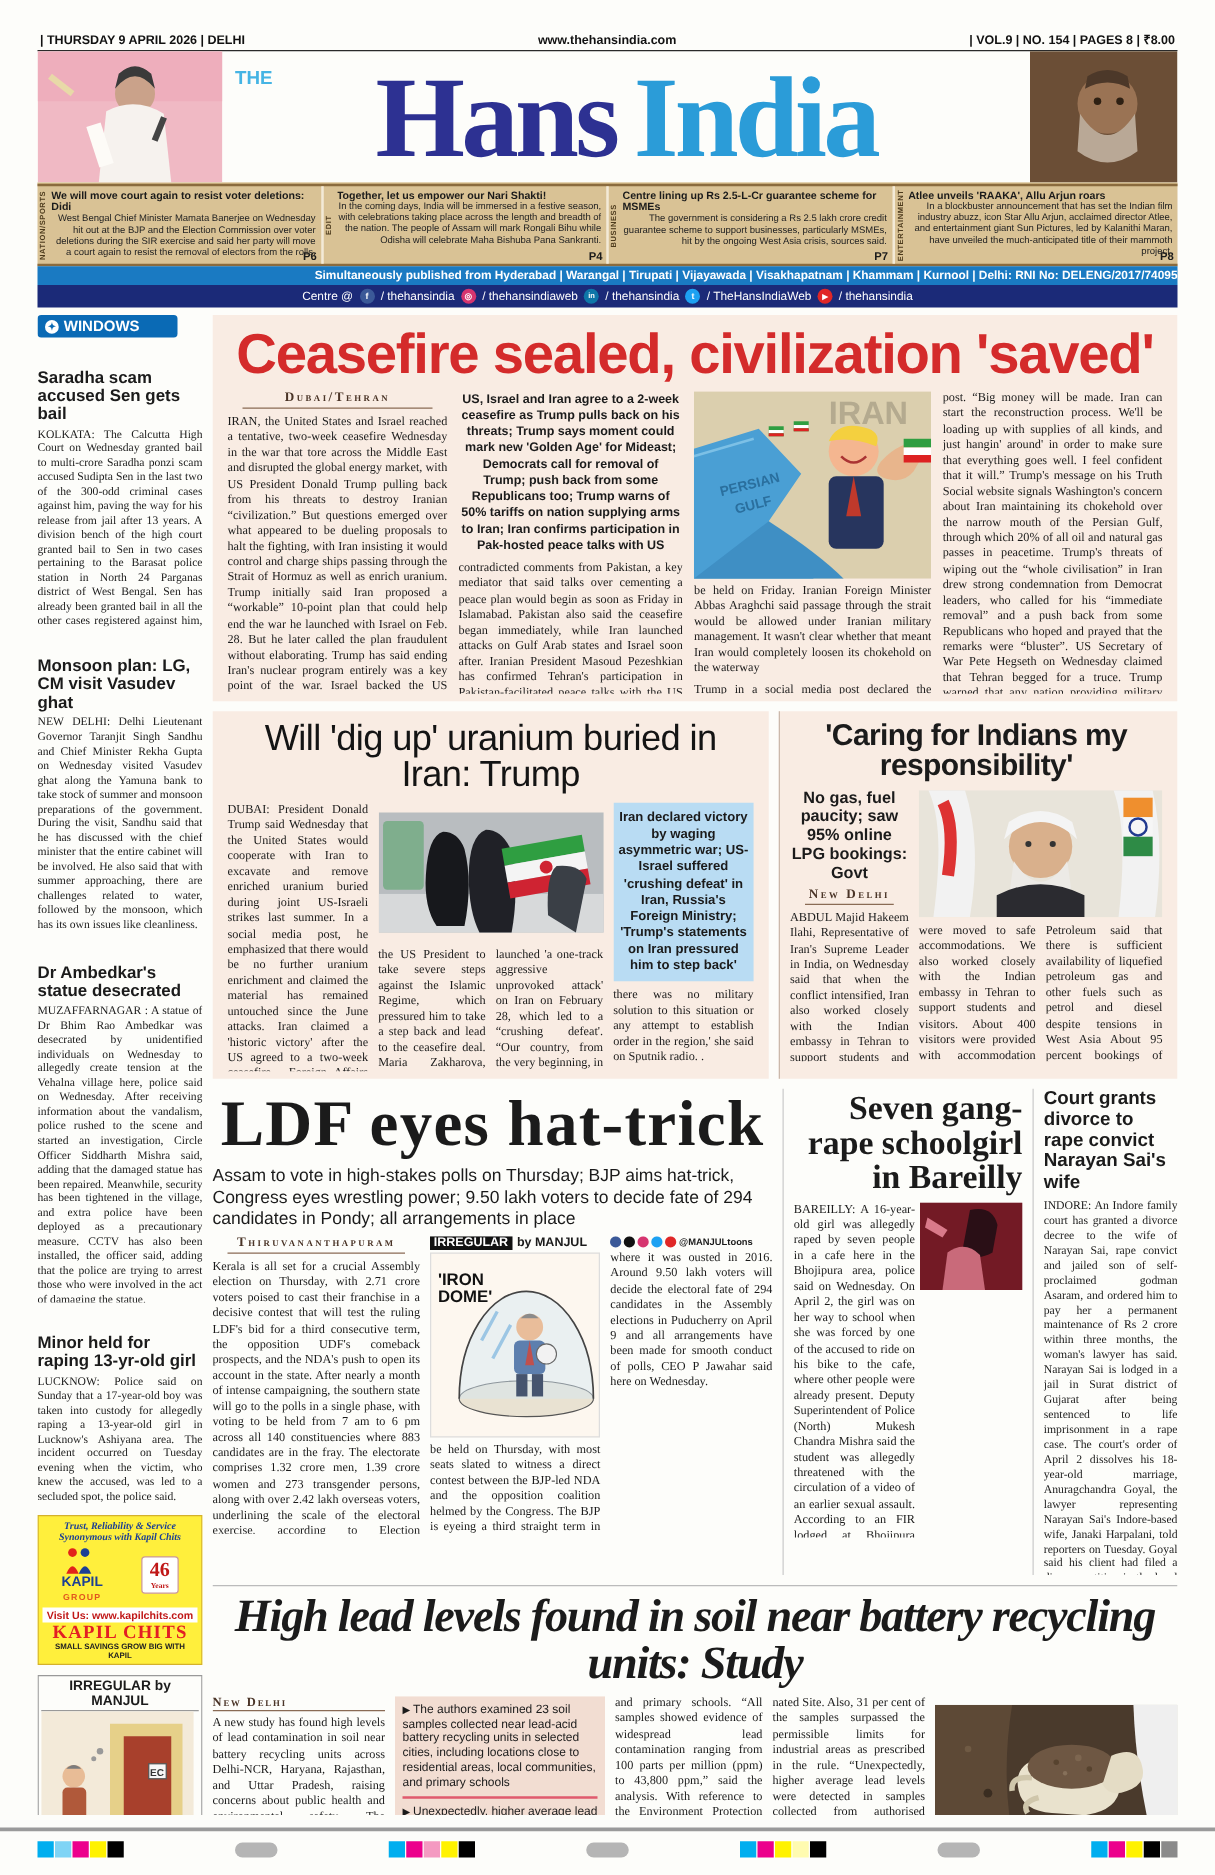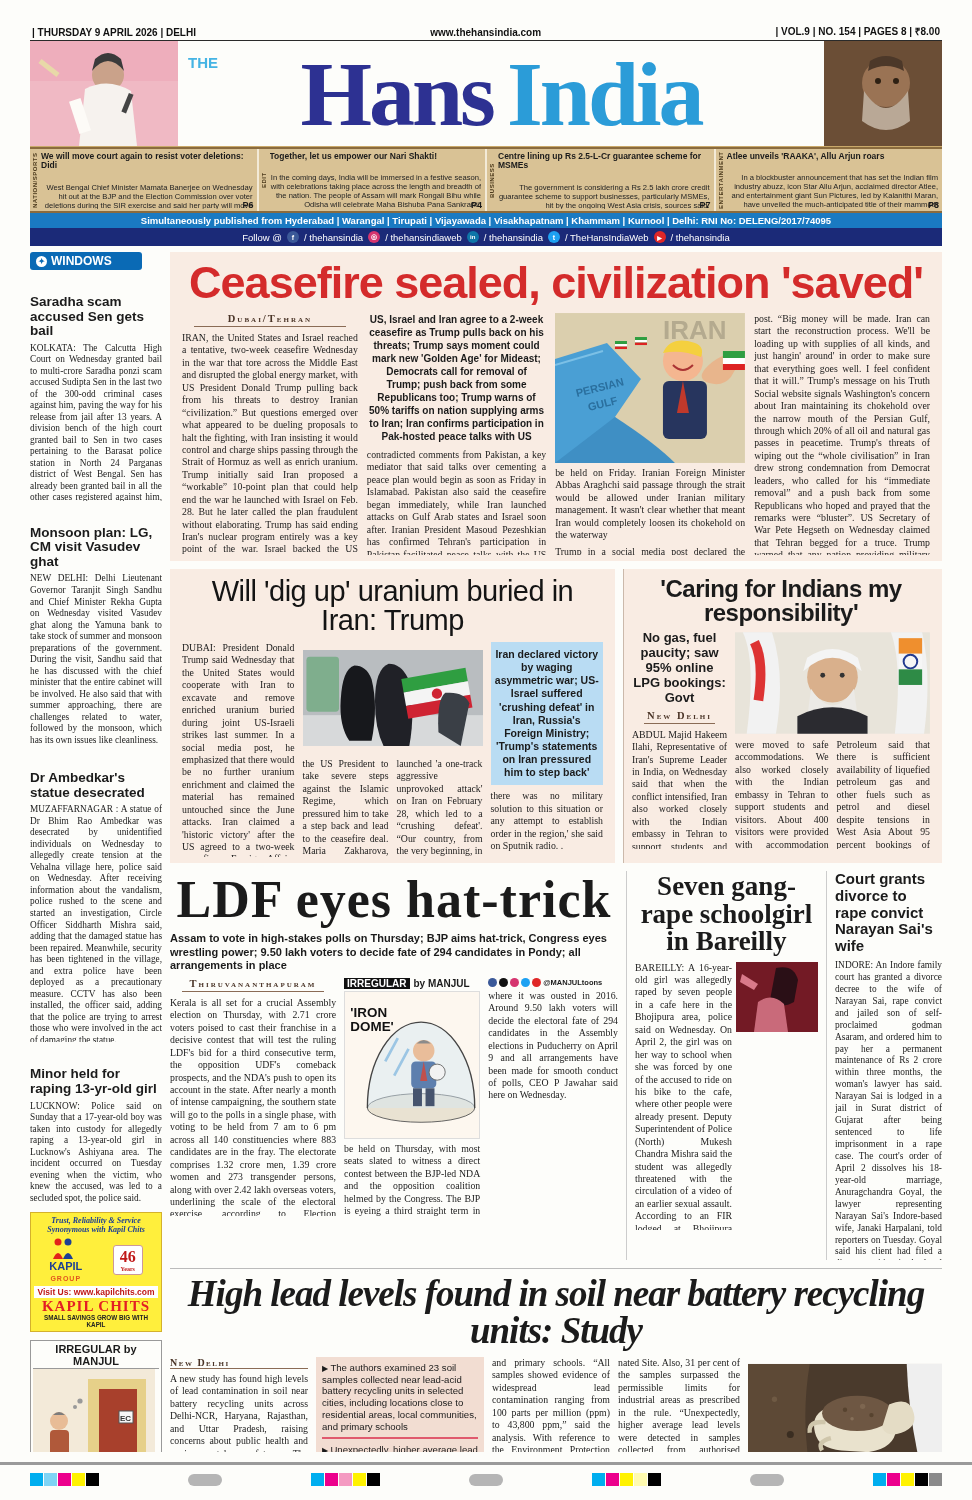--- a/index.html
+++ b/index.html
@@ -15,25 +15,25 @@
 .logo{font-family:"Liberation Serif",serif;font-weight:bold;font-size:92px;line-height:1;letter-spacing:-3px;white-space:nowrap}
 .logo .hans{color:#2d3192}
 .logo .india{color:#2b9cd8;margin-left:14px;position:relative}
 .logo .the{position:absolute;left:4px;top:14px;font-family:"Liberation Sans",sans-serif;font-size:15px;font-weight:bold;color:#45b4e4;letter-spacing:0}
 
 .briefs{display:flex;background:#d9c295;border-top:2px solid #8a6b3e;border-bottom:2px solid #8a6b3e;height:66px}
 .brief{flex:1;display:flex;border-right:2px solid #f3ead7;padding:3px 4px 2px 2px;position:relative}
 .brief:last-child{border-right:none}
 .brief .vlabel{writing-mode:vertical-rl;transform:rotate(180deg);font-family:"Liberation Sans",sans-serif;font-size:6px;font-weight:bold;color:#4c3a1c;text-align:center;letter-spacing:.5px;flex:0 0 9px}
 .brief .btxt{flex:1;overflow:hidden}
-.brief h4{font-family:"Liberation Sans",sans-serif;font-size:8.5px;line-height:1.1;margin-bottom:13px}
+.brief h4{font-family:"Liberation Sans",sans-serif;font-size:8.5px;line-height:1.1;margin-bottom:0}
 .brief p{font-family:"Liberation Sans",sans-serif;font-size:7.6px;line-height:1.18;color:#222;text-align:right}
 .brief .pg{position:absolute;right:3px;bottom:1px;font-family:"Liberation Sans",sans-serif;font-weight:bold;font-size:9px}
 
-.pubbar{background:#1a7ac2;color:#fff;font-family:"Liberation Sans",sans-serif;font-size:9.5px;font-weight:bold;text-align:center;padding:2px 0}
+.pubbar{background:#1a7ac2;color:#fff;font-family:"Liberation Sans",sans-serif;font-size:9.5px;font-weight:bold;text-align:right;padding:2px 0}
 .followbar{background:#1b2a78;color:#fff;font-family:"Liberation Sans",sans-serif;font-size:9.5px;display:flex;justify-content:center;align-items:center;gap:5px;padding:3px 0}
 .sicon{display:inline-flex;width:12px;height:12px;border-radius:50%;align-items:center;justify-content:center;font-size:7px;font-weight:bold;color:#fff}
 
 .content{display:flex;gap:8px;margin-top:6px}
 .sidebar{flex:0 0 132px;height:1200px;overflow:hidden}
 .main{flex:1;height:1200px;overflow:hidden}
 
 .winlogo{background:#0a6ab5;color:#fff;font-family:"Liberation Sans",sans-serif;font-weight:bold;font-size:12px;display:flex;align-items:center;gap:4px;padding:2px 6px;border-radius:3px;margin-bottom:6px;width:112px}
 .windot{width:11px;height:11px;border-radius:50%;background:#fff;color:#0a6ab5;font-size:8px;display:flex;align-items:center;justify-content:center}
 .sstory h3{font-family:"Liberation Sans",sans-serif;font-size:13.5px;line-height:1.08;margin:25px 0 4px}
@@ -71,28 +71,28 @@
 .bluebox{background:#b9dcf3;font-family:"Liberation Sans",sans-serif;font-weight:bold;font-size:10.5px;line-height:1.25;text-align:center;padding:6px 4px;margin-bottom:5px}
 .twocol{display:grid;grid-template-columns:1fr 1fr;gap:8px}
 .caring{flex:1;border-left:1px solid #cbb9ab;padding-left:8px}
 .caring h2{font-family:"Liberation Sans",sans-serif;font-weight:bold;font-size:24px;letter-spacing:-.5px;text-align:center;line-height:1;margin:2px 0 6px}
 .car-cols{display:grid;grid-template-columns:1fr 2.05fr;gap:8px;height:218px;overflow:hidden}
 .car-sub{font-family:"Liberation Sans",sans-serif;font-weight:bold;font-size:13px;line-height:1.15;text-align:center;margin-bottom:4px}
 
 .row3{display:flex;gap:8px;margin-top:8px}
 .ldf{flex:0 0 448px}
 .ldf h2{font-family:"Liberation Serif",serif;font-size:52px;text-align:center;line-height:.95;margin:4px 0 8px;letter-spacing:1px}
-.ldf .sub{font-family:"Liberation Sans",sans-serif;font-weight:bold;font-size:11px;line-height:1.2;margin-bottom:6px}
+.ldf .sub{font-family:"Liberation Sans",sans-serif;font-weight:normal;font-size:14px;line-height:1.2;margin-bottom:6px}
 .ldf-cols{display:grid;grid-template-columns:1.28fr 1.05fr 1fr;gap:8px;height:238px;overflow:hidden}
 .ptk-head{display:flex;align-items:center;gap:4px;font-family:"Liberation Sans",sans-serif;font-size:10px;font-weight:bold;margin-bottom:2px}
 .ptk-head .blk{background:#111;color:#fff;padding:0 3px}
 .socialrow{display:flex;align-items:center;gap:2px;font-family:"Liberation Sans",sans-serif;font-size:7.5px;font-weight:bold;margin-bottom:3px}
 .socialrow .dot{width:9px;height:9px;border-radius:50%;display:inline-block}
 .bareilly{flex:0 0 192px;border-left:1px solid #ccc;padding-left:8px}
-.bareilly h2{font-family:"Liberation Serif",serif;font-size:27px;line-height:1.02;text-align:center;margin:2px 0 6px}
+.bareilly h2{font-family:"Liberation Serif",serif;font-size:27px;line-height:1.02;text-align:right;margin:2px 0 6px}
 .bareilly .btext{height:268px;overflow:hidden}
 .divorce{flex:1;border-left:1px solid #ccc;padding-left:8px}
 .divorce h3{font-family:"Liberation Sans",sans-serif;font-size:15px;line-height:1.12;margin-bottom:5px}
 .divorce .btext{font-size:9.4px;height:300px;overflow:hidden}
 .bphoto{float:right;margin:0 0 3px 4px}
 
 .lead{margin-top:8px;border-top:1px solid #bbb;padding-top:4px}
 .lead h2{font-family:"Liberation Serif",serif;font-style:italic;font-size:37px;text-align:center;line-height:1;margin:2px 0 8px;letter-spacing:-1px}
 .lead-cols{display:flex;gap:8px;height:162px;overflow:hidden}
 .lc1{flex:0 0 138px}.lcbox{flex:0 0 168px}.lc3{flex:0 0 118px}.lc4{flex:0 0 122px}.lcphoto{flex:1}
@@ -180,21 +180,21 @@
       <div class="btxt">
           <h4>Atlee unveils 'RAAKA', Allu Arjun roars</h4>
       <p>In a blockbuster announcement that has set the Indian film industry abuzz, icon Star Allu Arjun, acclaimed director Atlee, and entertainment giant Sun Pictures, led by Kalanithi Maran, have unveiled the much-anticipated title of their mammoth project.</p>
         </div>
       <span class="pg">P8</span>
     </div>
   </div>
 
   <div class="pubbar">Simultaneously published from Hyderabad | Warangal | Tirupati | Vijayawada | Visakhapatnam | Khammam | Kurnool | Delhi: RNI No: DELENG/2017/74095</div>
   <div class="followbar">
-    <span>Follow @</span>
+    <span>Centre @</span>
     <span class="sicon" style="background:#3b5998">f</span>
     <span>/ thehansindia</span>
     <span class="sicon" style="background:#d6356f">◎</span>
     <span>/ thehansindiaweb</span>
     <span class="sicon" style="background:#0e76a8;font-size:6px">in</span>
     <span>/ thehansindia</span>
     <span class="sicon" style="background:#1da1f2">t</span>
     <span>/ TheHansIndiaWeb</span>
     <span class="sicon" style="background:#e02727;font-size:6px">▶</span>
     <span>/ thehansindia</span>

